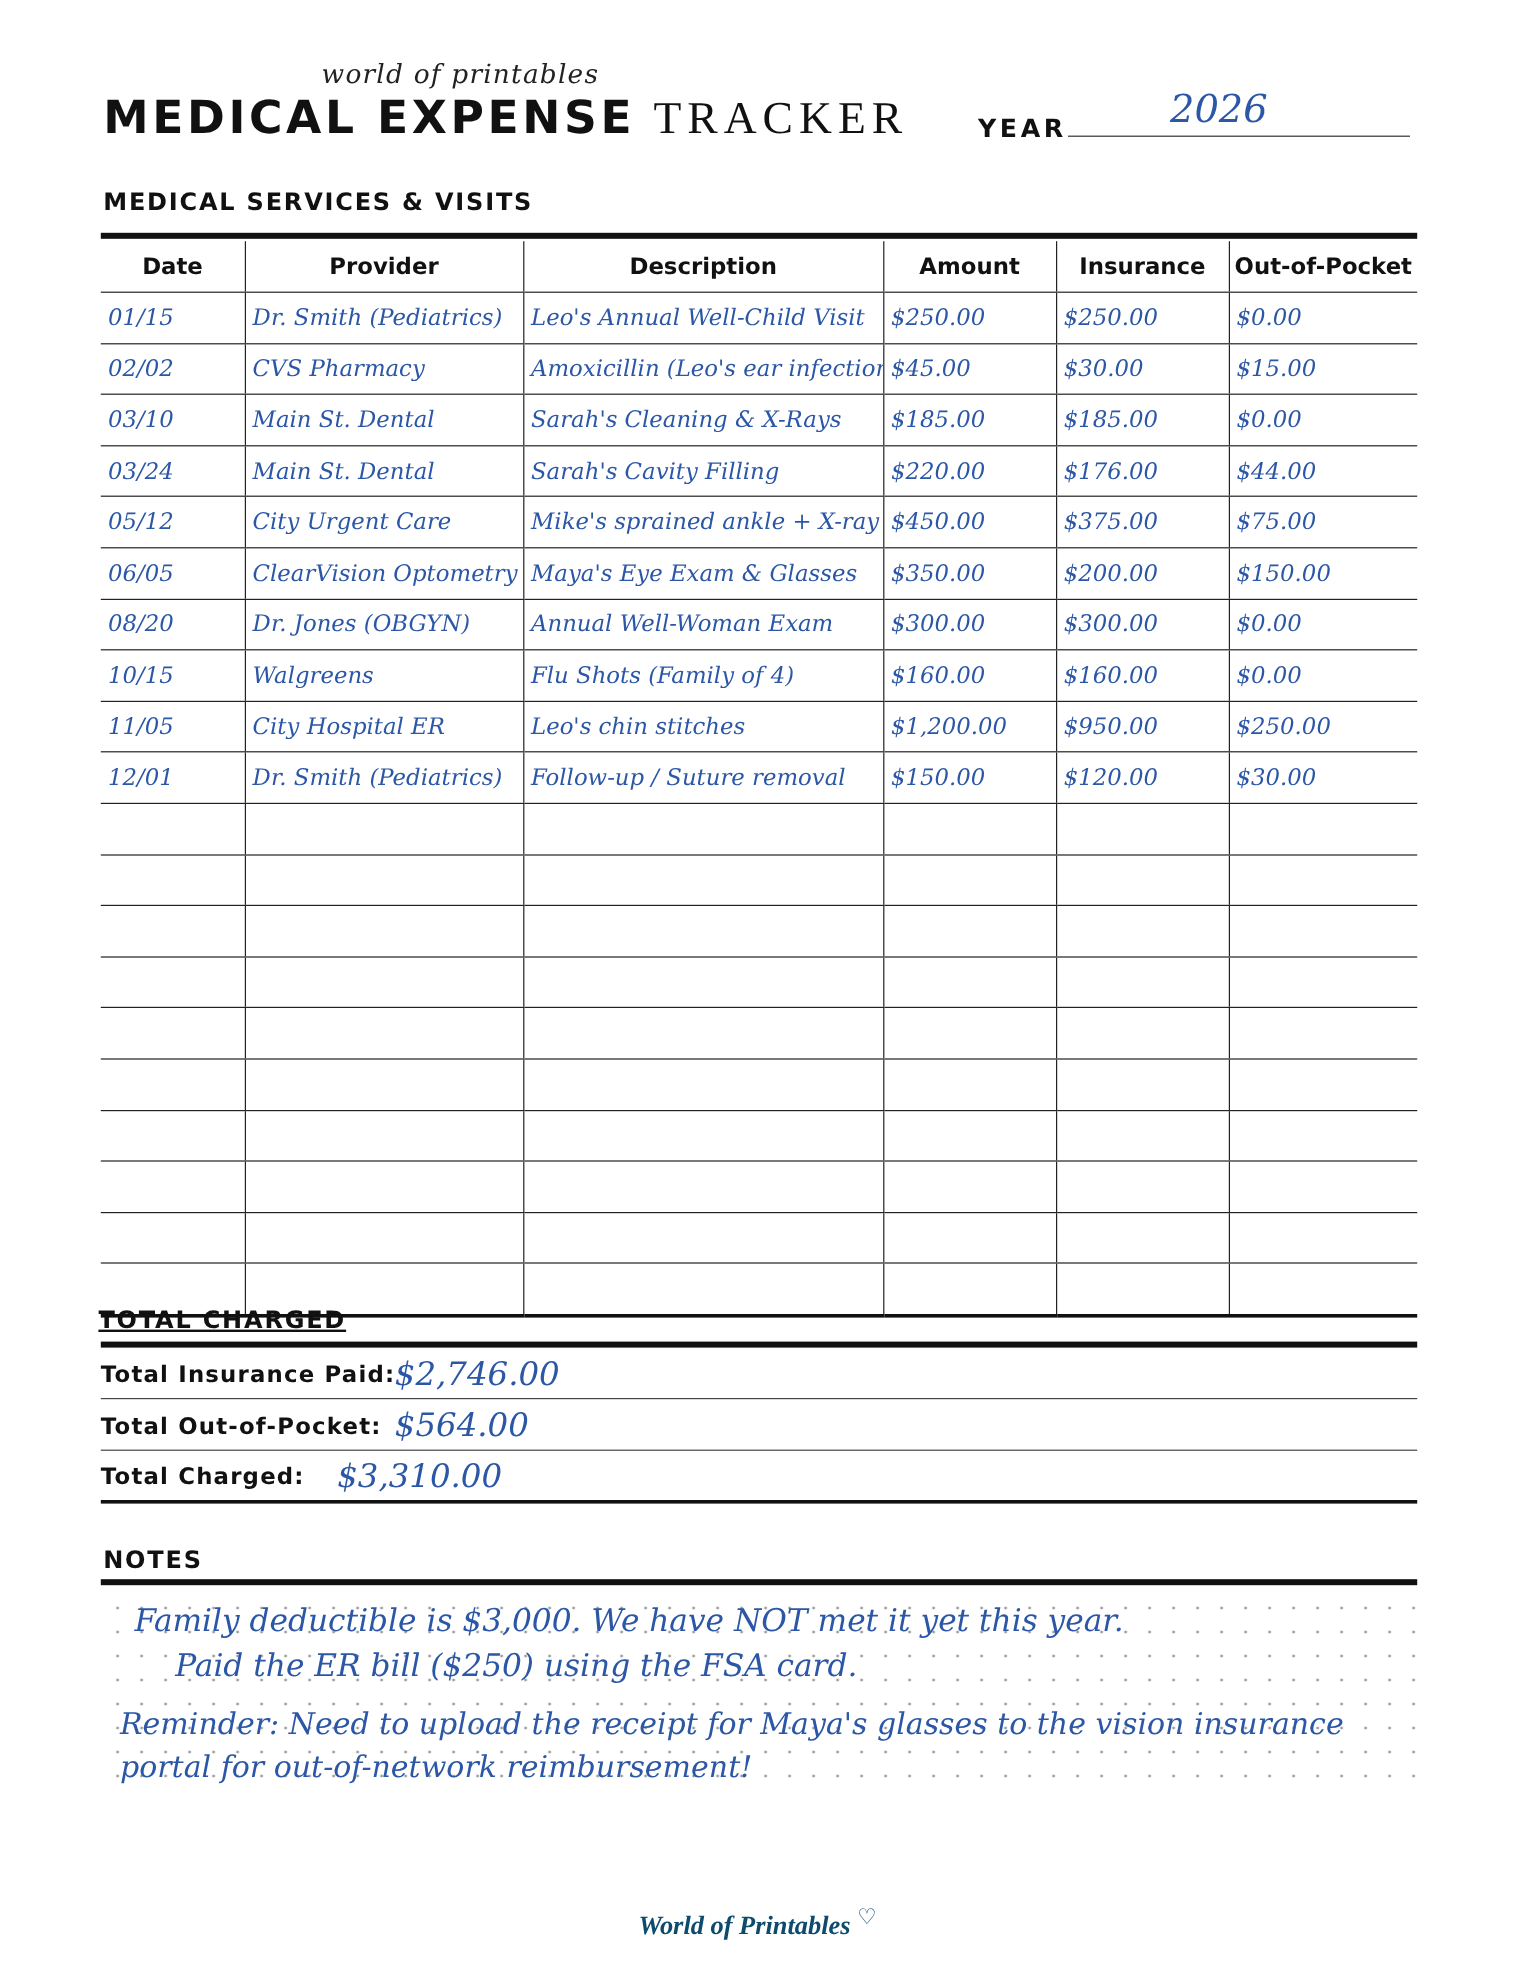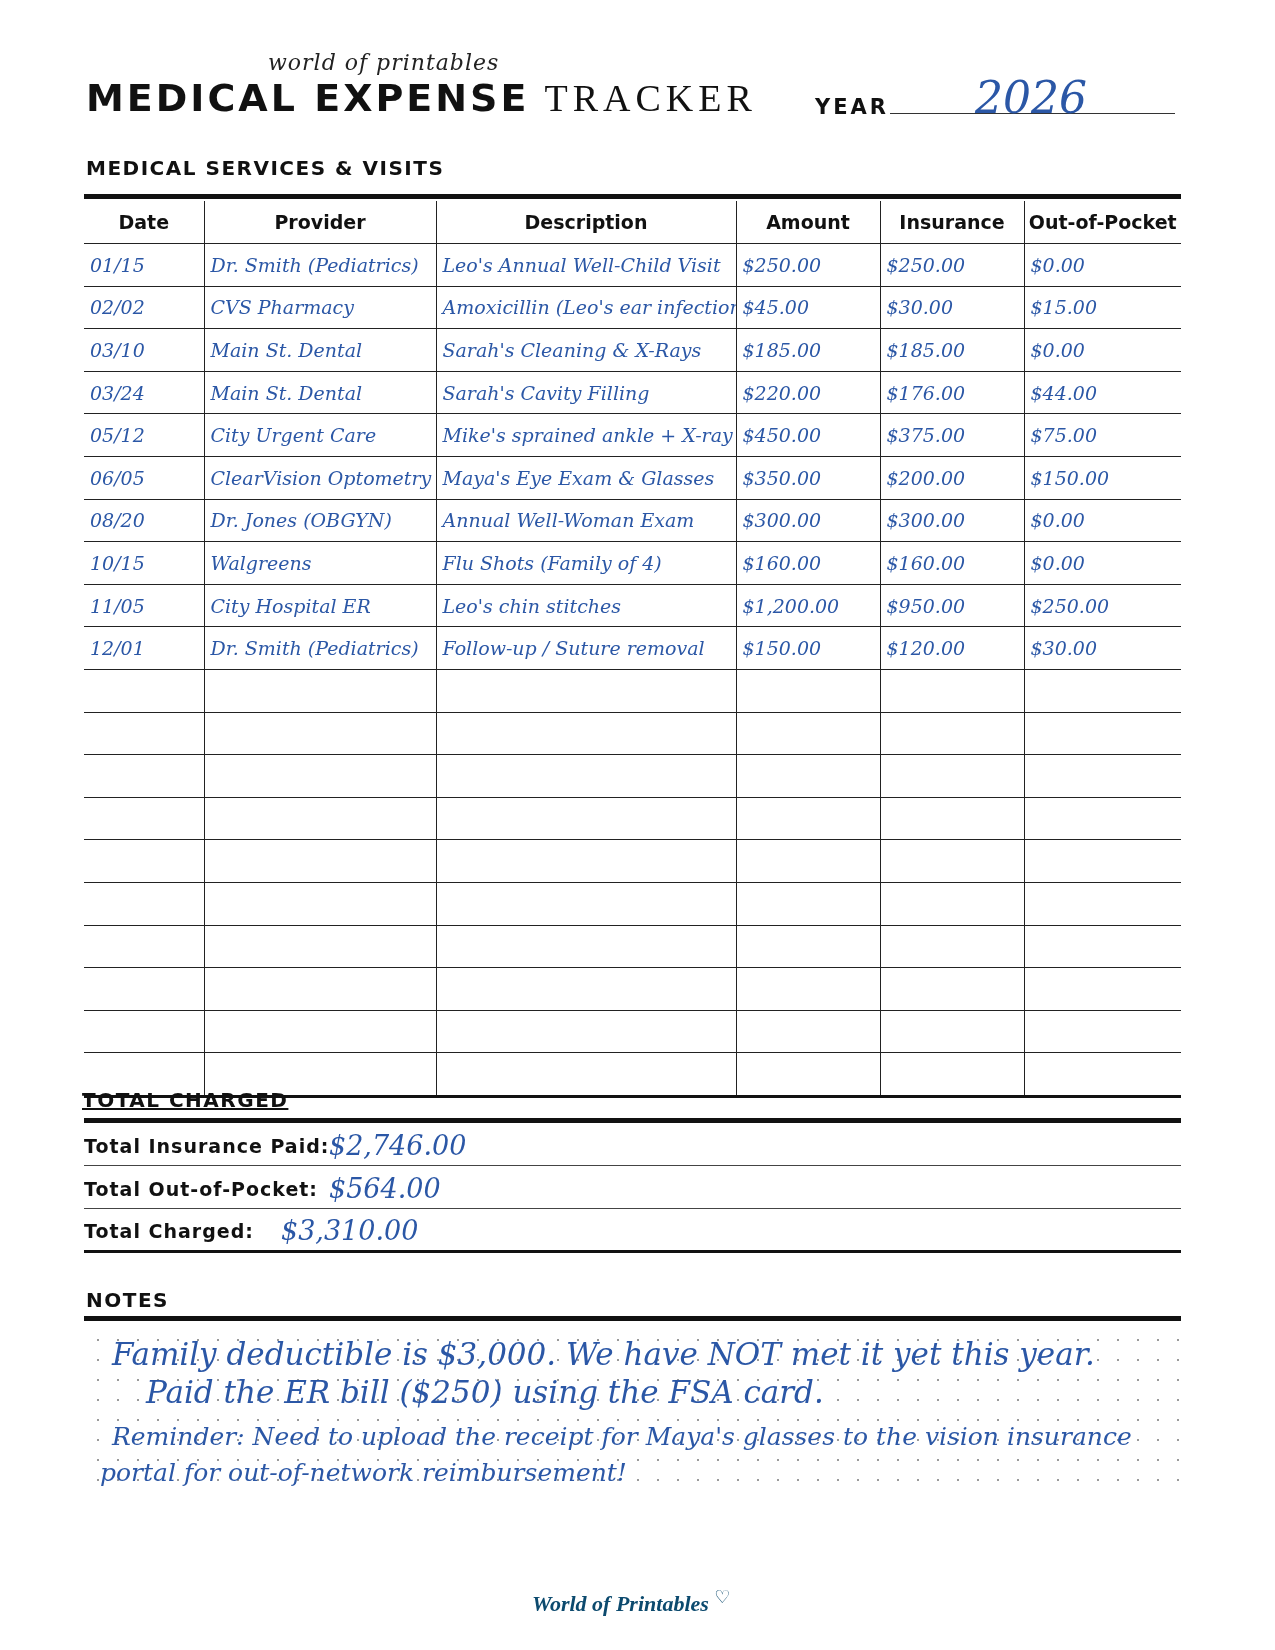--- a/index.html
+++ b/index.html
@@ -6,42 +6,42 @@
   body { width: 1275px; height: 1650px; position: relative; overflow: hidden; font-family: "DejaVu Sans", sans-serif; color: #111; }
   .hw { font-family: "DejaVu Serif", serif; font-style: italic; color: #2b57a6; }
 
   .brand-script { position: absolute; left: 268px; top: 50px; font-family: "DejaVu Serif", serif; font-style: italic; font-size: 22px; color: #222; letter-spacing: 1px; }
   .title { position: absolute; left: 86px; top: 76px; font-size: 38px; letter-spacing: 3px; white-space: nowrap; }
   .title .bold { font-weight: bold; }
   .title .light { font-weight: normal; letter-spacing: 5px; font-family: Liberation Serif, serif; }
 
   .year-label { position: absolute; left: 815px; top: 95px; font-size: 21px; font-weight: bold; letter-spacing: 3px; }
   .year-line { position: absolute; left: 890px; top: 113px; width: 285px; border-bottom: 1.5px solid #333; }
-  .year-value { position: absolute; left: 975px; top: 72px; font-size: 44px; }
+  .year-value { position: absolute; left: 975px; top: 72px; font-size: 32px; }
 
   .section-h { position: absolute; font-size: 20px; font-weight: bold; letter-spacing: 1.5px; }
   .thick-rule { position: absolute; left: 84px; width: 1097px; height: 5px; background: #111; }
 
   table.grid { position: absolute; left: 84px; top: 201px; width: 1097px; border-collapse: collapse; table-layout: fixed; }
   table.grid th { font-weight: bold; font-size: 19px; height: 40px; text-align: center; border-bottom: 1.5px solid #222; }
   table.grid td { height: 41.6px; border-bottom: 1.5px solid #222; font-size: 19px; white-space: nowrap; overflow: hidden; padding: 0 6px; }
   table.grid th + th, table.grid td + td { border-left: 1.5px solid #222; }
   table.grid tr:last-child td { border-bottom: 3px solid #111; }
   td.date { font-size: 24px; text-align: left; padding-left: 18px; }
   td.money { padding-left: 34px; font-size: 18px; }
 
   .tot-row { position: absolute; left: 84px; width: 1097px; height: 42px; border-bottom: 1.5px solid #444; }
   .tot-row.last { border-bottom: 3px solid #111; }
   .tot-label { position: absolute; left: 0; bottom: 8px; font-size: 19px; font-weight: bold; letter-spacing: 1px; }
   .tot-value { position: absolute; bottom: 4px; font-size: 27px; }
 
   .notes-area { position: absolute; left: 84px; top: 1390px; width: 1097px; height: 165px;
     background-image: radial-gradient(circle, #9a9a9a 1.1px, transparent 1.4px);
     background-size: 20px 20px; background-position: 4px 4px; }
-  .note-line { position: absolute; font-size: 31px; white-space: nowrap; }
+  .note-line { position: absolute; font-size: 26px; white-space: nowrap; }
 
   .footer-brand { position: absolute; left: 532px; top: 1586px; font-family: Liberation Serif, serif; font-weight: bold; font-style: italic; font-size: 22px; color: #0c4a6e; }
   .heart { font-style: normal; font-weight: normal; font-size: 18px; vertical-align: super; }
 </style>
 </head>
 <body>
 
 <div>
   <div class="brand-script">world of printables</div>
   <div class="title">
@@ -254,20 +254,20 @@
   <span class="tot-label">Total Charged:</span>
   <span class="tot-value hw" style="left:197px;">$3,310.00</span>
 </div>
 
 <div class="section-h" style="left:86px; top:1288px;">NOTES</div>
 <div class="thick-rule" style="top:1316px;"></div>
 
 <div class="notes-area" style="top:1326px; height:170px;">
   <div class="note-line hw" style="left:28px; top:10px;">Family deductible is $3,000. We have NOT met it yet this year.</div>
   <div class="note-line hw" style="left:62px; top:48px;">Paid the ER bill ($250) using the FSA card.</div>
-  <div class="note-line hw" style="left:28px; top:96px; font-size:25px;">Reminder: Need to upload the receipt for Maya's glasses to the vision insurance</div>
+  <div class="note-line hw" style="left:16px; top:96px; font-size:25px;">Reminder: Need to upload the receipt for Maya's glasses to the vision insurance</div>
   <div class="note-line hw" style="left:16px; top:132px; font-size:25px;">portal for out-of-network reimbursement!</div>
 </div>
 
 <div class="footer-brand">
   <span>World of Printables</span>
   <span class="heart">♡</span>
 </div>
 
 </body></html>

